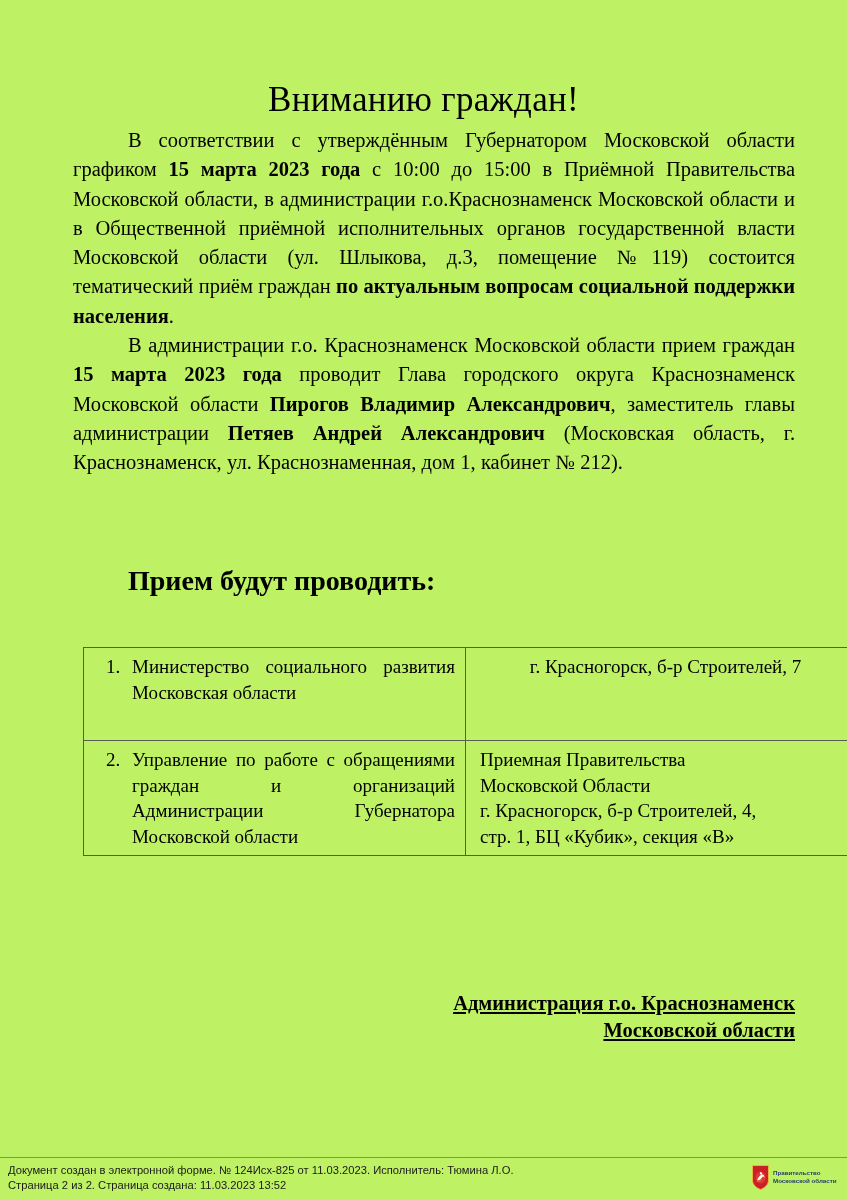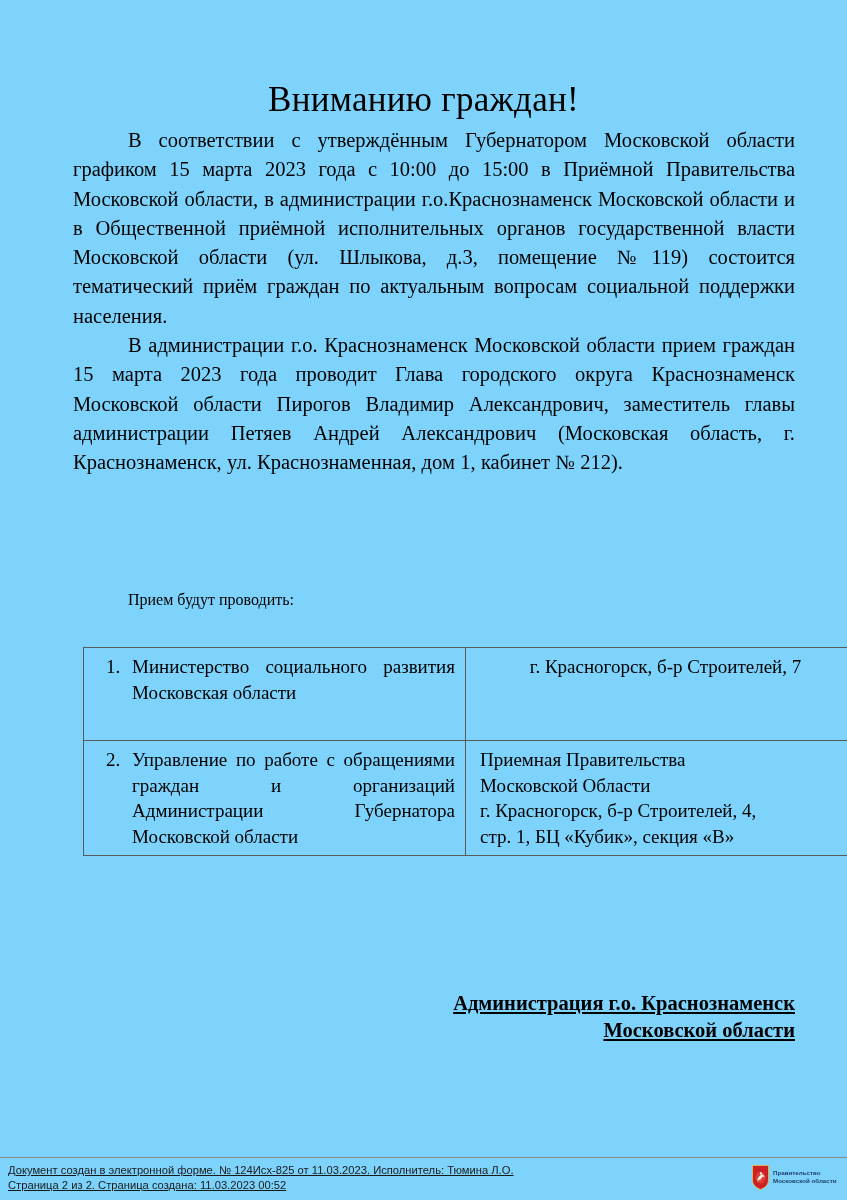--- a/index.html
+++ b/index.html
@@ -15,21 +15,21 @@
     font-family: "Liberation Serif", "DejaVu Serif", serif;
     color: #000000;
     overflow: hidden;
   }
 
   .page {
     position: absolute;
     left: 0; top: 0;
     width: 847px;
     height: 1200px;
-    background: #7dd3fc;
+    background: #bef264;
   }
 
   
   .doc-title {
     position: absolute;
     left: 0;
     top: 56px;
     width: 847px;
     text-align: center;
     font-size: 35px;
@@ -51,30 +51,30 @@
     text-align: justify;
     text-justify: inter-word;
     text-indent: 55px;
     margin: 0;
     hyphens: manual;
     word-spacing: 0.2px;
   }
   .para.p2 {
     margin-top: 0px;
   }
-  b, .b { font-weight: normal; margin-top: 12px; }
+  b, .b { font-weight: bold; margin-top: 12px; }
 
   
   .subhead {
     position: absolute;
     left: 128px;
-    top: 586px;
-    font-size: 16px;
+    top: 567px;
+    font-size: 28px;
     line-height: 28px;
-    font-weight: normal;
+    font-weight: bold;
   }
 
   
   .recv-table {
     position: absolute;
     left: 83px;
     top: 647px;
     width: 722px;
     border-collapse: collapse;
     table-layout: fixed;
@@ -140,21 +140,20 @@
   }
   .footer {
     position: absolute;
     left: 8px;
     top: 1163px;
     width: 720px;
     font-family: "Liberation Sans", "DejaVu Sans", sans-serif;
     font-size: 11.2px;
     line-height: 14.5px;
     color: #1a1a1a;
-    text-decoration: underline;
   }
   .footer-line { display: block; white-space: nowrap; }
 
   .gov-badge {
     position: absolute;
     left: 752px;
     top: 1162px;
     width: 88px;
     height: 30px;
     display: flex;
@@ -225,21 +224,21 @@
 
   <div class="signature">
     <div>Администрация г.о. Краснознаменск</div>
     <div>Московской области</div>
   </div>
 
   <div class="footer-rule"></div>
 
   <div class="footer">
     <span class="footer-line">Документ создан в электронной форме. № 124Исх-825 от 11.03.2023. Исполнитель: Тюмина Л.О.</span>
-    <span class="footer-line">Страница 2 из 2. Страница создана: 11.03.2023 00:52</span>
+    <span class="footer-line">Страница 2 из 2. Страница создана: 11.03.2023 13:52</span>
   </div>
 
   <div class="gov-badge">
     <svg class="gov-emblem" viewBox="0 0 34 50">
       <path d="M1 1 H33 V30 C33 40 25 46 17 49 C9 46 1 40 1 30 Z" fill="#cc2027" stroke="#f0c040" stroke-width="1.6"></path>
       <ellipse cx="17" cy="25" rx="10" ry="12" fill="#e03a30"></ellipse>
       <path d="M10 31 C12 26 14 22 18 20 C21 19 24 20 25 23 C23 22 21 23 20 25 C18 28 15 30 10 31 Z" fill="#ffffff"></path>
       <path d="M17 15 L24 24" stroke="#ffffff" stroke-width="1.5" stroke-linecap="round"></path>
       <circle cx="18" cy="17" r="2.2" fill="#ffffff"></circle>
       <path d="M11 33 C14 32 17 31 19 29" stroke="#f0c040" stroke-width="1" fill="none"></path>

